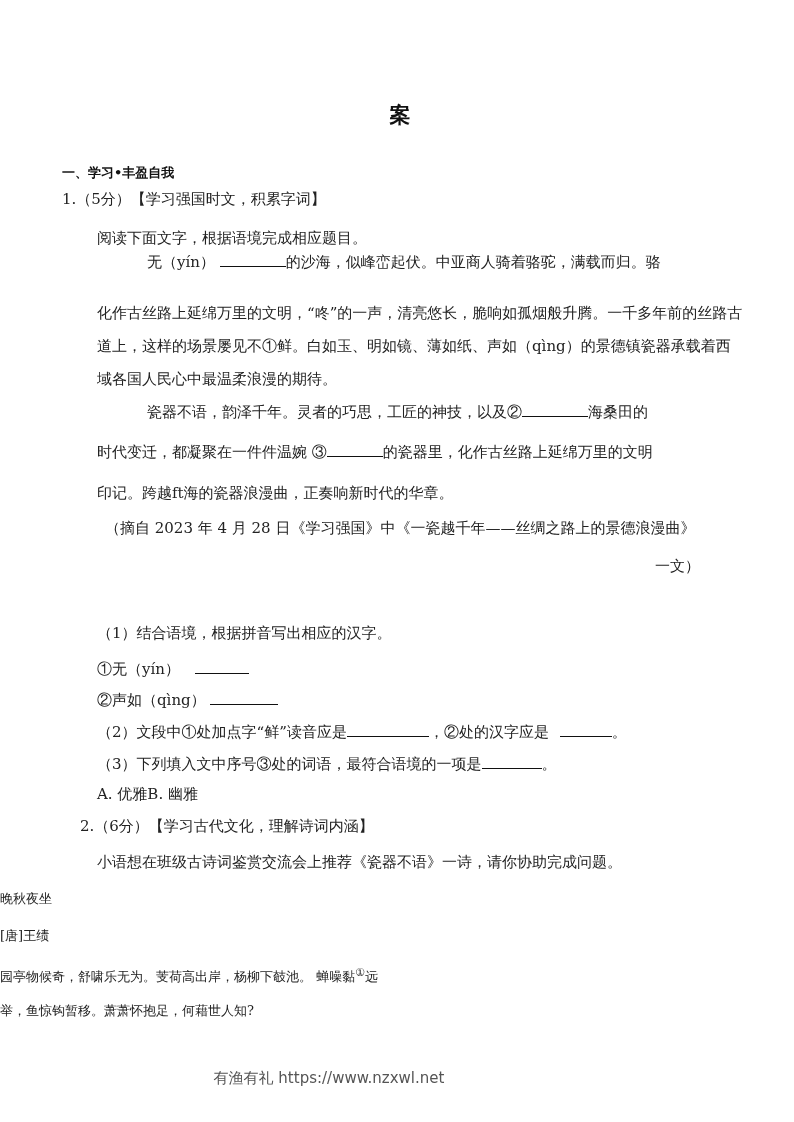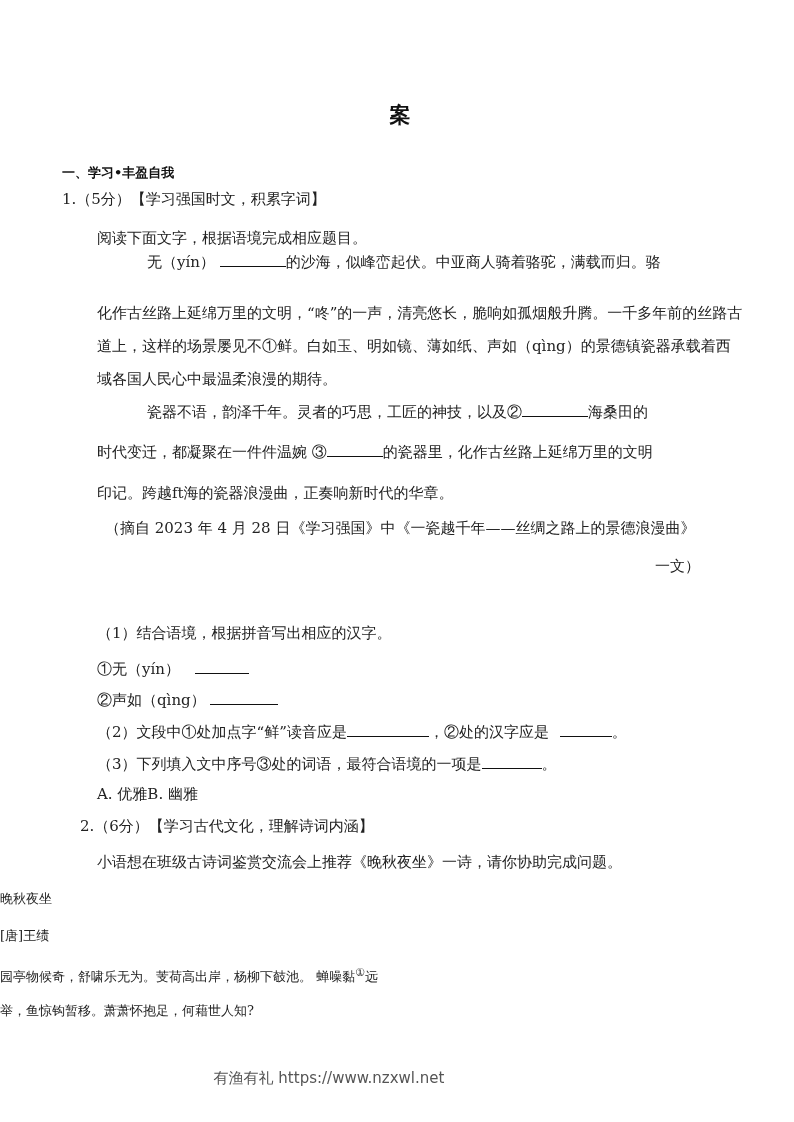--- a/index.html
+++ b/index.html
@@ -67,21 +67,21 @@
 <div class="abs t13" style="left:97px; top:722px;">
   <span>（2）文段中①处加点字“鲜”读音应是</span><span class="blank" style="width:82px;"></span><span>，②处的汉字应是</span>
   <span class="blank" style="width:52px; margin-left:6px;"></span><span>。</span>
 </div>
 <div class="abs t13" style="left:97px; top:754px;">
   <span>（3）下列填入文中序号③处的词语，最符合语境的一项是</span><span class="blank" style="width:60px;"></span><span>。</span>
 </div>
 <div class="abs t13" style="left:97px; top:785px;">A. 优雅B. 幽雅</div>
 
 <div class="abs t13" style="left:80px; top:817px;">2.（6分）【学习古代文化，理解诗词内涵】</div>
-<div class="abs t13" style="left:97px; top:853px;">小语想在班级古诗词鉴赏交流会上推荐《晚秋夜坐》一诗，请你协助完成问题。</div>
+<div class="abs t13" style="left:97px; top:853px;">小语想在班级古诗词鉴赏交流会上推荐《瓷器不语》一诗，请你协助完成问题。</div>
 
 <div class="center" style="top:890px;">晚秋夜坐</div>
 <div class="center" style="top:927px;">[唐]王绩</div>
 <div class="center" style="top:966px;">
   <span>园亭物候奇，舒啸乐无为。芰荷高出岸，杨柳下攲池。 蝉噪黏</span><sup>①</sup><span>远</span>
 </div>
 <div class="center" style="top:1002px;">举，鱼惊钩暂移。萧萧怀抱足，何藉世人知?</div>
 
 <div class="footer">有渔有礼 https://www.nzxwl.net</div>
 

